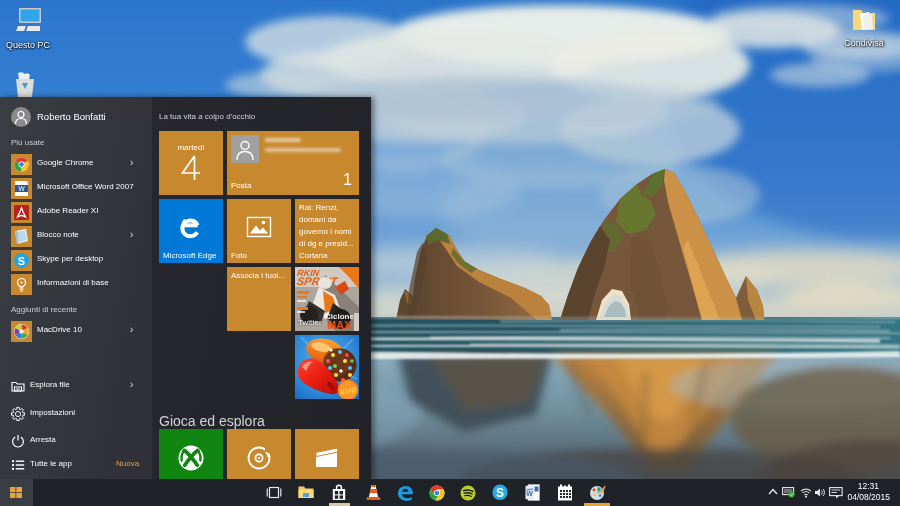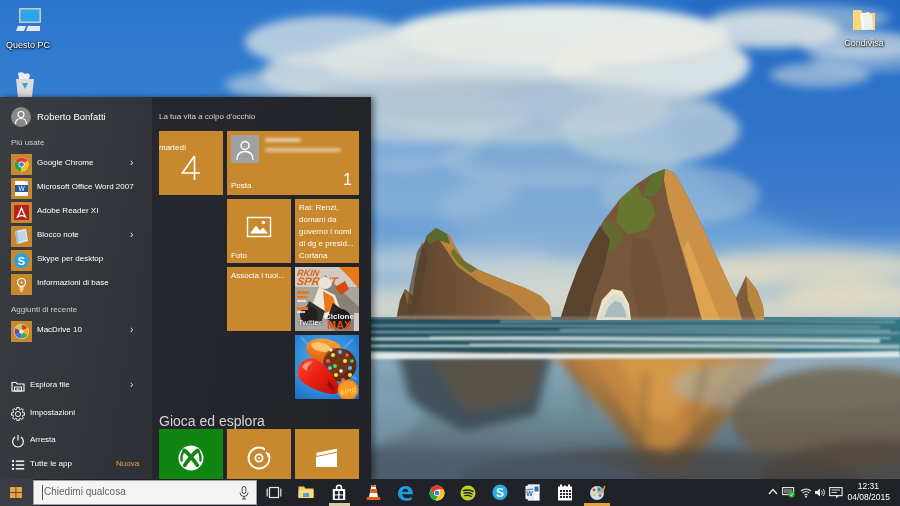--- a/index.html
+++ b/index.html
@@ -314,21 +314,21 @@
             <rect x="4.8" y="10.1" width="8.4" height="1.4"></rect>
           </g>
         </svg>
     </div>
     <div class="abs" style="left:30px;top:362px;font-size:8px;color:#fff">Tutte le app</div>
     <div class="abs" style="left:116px;top:362px;font-size:8px;color:#e8a33c">Nuova</div>
 
     <div class="abs" style="left:159px;top:15px;font-size:8px;color:#d4d4d4">La tua vita a colpo d'occhio</div>
 
     <div class="abs" style="left:159px;top:34px;width:64px;height:64px;background:#c8882e;color:#fff">
-      <div style="margin-top:12px;font-size:8px">martedì</div>
+      <div style="text-align:center;margin-top:12px;font-size:8px">martedì</div>
       <svg style="display:block;margin:3px auto 0" width="24" height="26" viewBox="0 0 24 26">
           <g stroke="#fff" stroke-width="1.7" fill="none">
             <path d="M15.5 1 L3.5 18 L21 18"></path>
             <path d="M15.5 1 L15.5 25"></path>
           </g>
         </svg>
     </div>
 
     <div class="abs" style="left:227px;top:34px;width:132px;height:64px;background:#c8882e;color:#fff">
       <div class="abs" style="left:4px;top:4px;width:28px;height:28px;background:#a0a0a0">
@@ -336,20 +336,30 @@
             <circle cx="14" cy="10.5" r="4" fill="none" stroke="#fff" stroke-width="1.4"></circle>
             <path d="M6 25 Q6 16.5 14 16.5 Q22 16.5 22 25" fill="none" stroke="#fff" stroke-width="1.4"></path>
           </svg>
       </div>
       <div class="abs" style="left:38px;top:7px;width:36px;height:4px;background:#ecd9bc;border-radius:2px;filter:blur(1.5px);opacity:0.85"></div>
       <div class="abs" style="left:38px;top:17px;width:76px;height:4px;background:#e4cfae;border-radius:2px;filter:blur(1.5px);opacity:0.85"></div>
       <div class="abs" style="left:4px;top:50px;font-size:8px">Posta</div>
       <div class="abs" style="right:7px;top:40px;font-size:16px">1</div>
     </div>
 
+    <div class="abs" style="left:159px;top:102px;width:64px;height:64px;background:#0078d7;color:#fff">
+      <svg class="abs" style="left:21px;top:17px" width="22" height="23" viewBox="0 0 22 23">
+          <g stroke="#fff" stroke-width="4" fill="none">
+            <path d="M2.2 9.3 L17.6 9.3"></path>
+            <path d="M17.6 9.3 A 7.9 7.9 0 1 0 17.2 16.2"></path>
+          </g>
+          <path d="M2.6 9.6 C 1.4 7.2 2.2 4.4 4.4 2.8 L 6.4 5.6 C 4.8 6.6 4.2 8 4.6 9.6 Z" fill="#fff"></path>
+        </svg>
+      <div class="abs" style="left:4px;top:52px;font-size:8px;white-space:nowrap">Microsoft Edge</div>
+    </div>
 
     <div class="abs" style="left:227px;top:102px;width:64px;height:64px;background:#c8882e;color:#fff">
       <svg class="abs" style="left:19px;top:15px" width="26" height="26" viewBox="0 0 26 26">
           <rect x="1.5" y="3.5" width="23" height="19" fill="none" stroke="#fff" stroke-width="1.4"></rect>
           <circle cx="17.5" cy="8.5" r="1.8" fill="#fff"></circle>
           <path d="M4 19.5 L10 11.5 L14 16.5 L17 13.5 L22 19.5 Z" fill="#fff"></path>
         </svg>
       <div class="abs" style="left:4px;top:52px;font-size:8px">Foto</div>
     </div>
 
@@ -501,30 +511,20 @@
       <svg class="abs" style="left:10px;top:8px" width="12" height="11" viewBox="0 0 12 11">
           <g fill="#e8a33c">
             <rect x="0" y="0" width="5.5" height="5"></rect>
             <rect x="6.3" y="0" width="5.7" height="5"></rect>
             <rect x="0" y="5.8" width="5.5" height="5.2"></rect>
             <rect x="6.3" y="5.8" width="5.7" height="5.2"></rect>
           </g>
         </svg>
     </div>
 
-    <div class="abs" style="left:33px;top:1px;width:224px;height:25px;background:#f4f4f4;border:1px solid #9aa0a6">
-      <div class="abs" style="left:8px;top:4px;width:1px;height:15px;background:#555"></div>
-      <div class="abs" style="left:10px;top:5px;font-size:10px;color:#5f6368">Chiedimi qualcosa</div>
-      <svg class="abs" style="right:7px;top:5px" width="10" height="14" viewBox="0 0 10 14">
-          <rect x="3.2" y="0.5" width="3.6" height="7" rx="1.8" fill="none" stroke="#444" stroke-width="1"></rect>
-          <path d="M1 6.5 A4 4 0 0 0 9 6.5" fill="none" stroke="#444" stroke-width="1"></path>
-          <line x1="5" y1="10.5" x2="5" y2="13" stroke="#444" stroke-width="1"></line>
-          <line x1="3" y1="13" x2="7" y2="13" stroke="#444" stroke-width="1"></line>
-        </svg>
-    </div>
 
     <svg class="abs" style="left:266px;top:6px" width="16" height="15" viewBox="0 0 16 15">
         <rect x="3.5" y="2.5" width="9" height="10" fill="none" stroke="#e8e8e8" stroke-width="1.2"></rect>
         <path d="M1.2 3.5 L1.2 11.5 M14.8 3.5 L14.8 11.5" stroke="#e8e8e8" stroke-width="1.2" fill="none"></path>
       </svg>
 
     <svg class="abs" style="left:298px;top:6px" width="16" height="14" viewBox="0 0 16 14">
         <path d="M0.5 1.5 L6 1.5 L7.5 3.5 L15.5 3.5 L15.5 13 L0.5 13 Z" fill="#f5c96a"></path>
         <path d="M0.5 5 L15.5 5 L15.5 13 L0.5 13 Z" fill="#fad978"></path>
         <rect x="5" y="8" width="6" height="4" fill="#4ea3dd"></rect>

